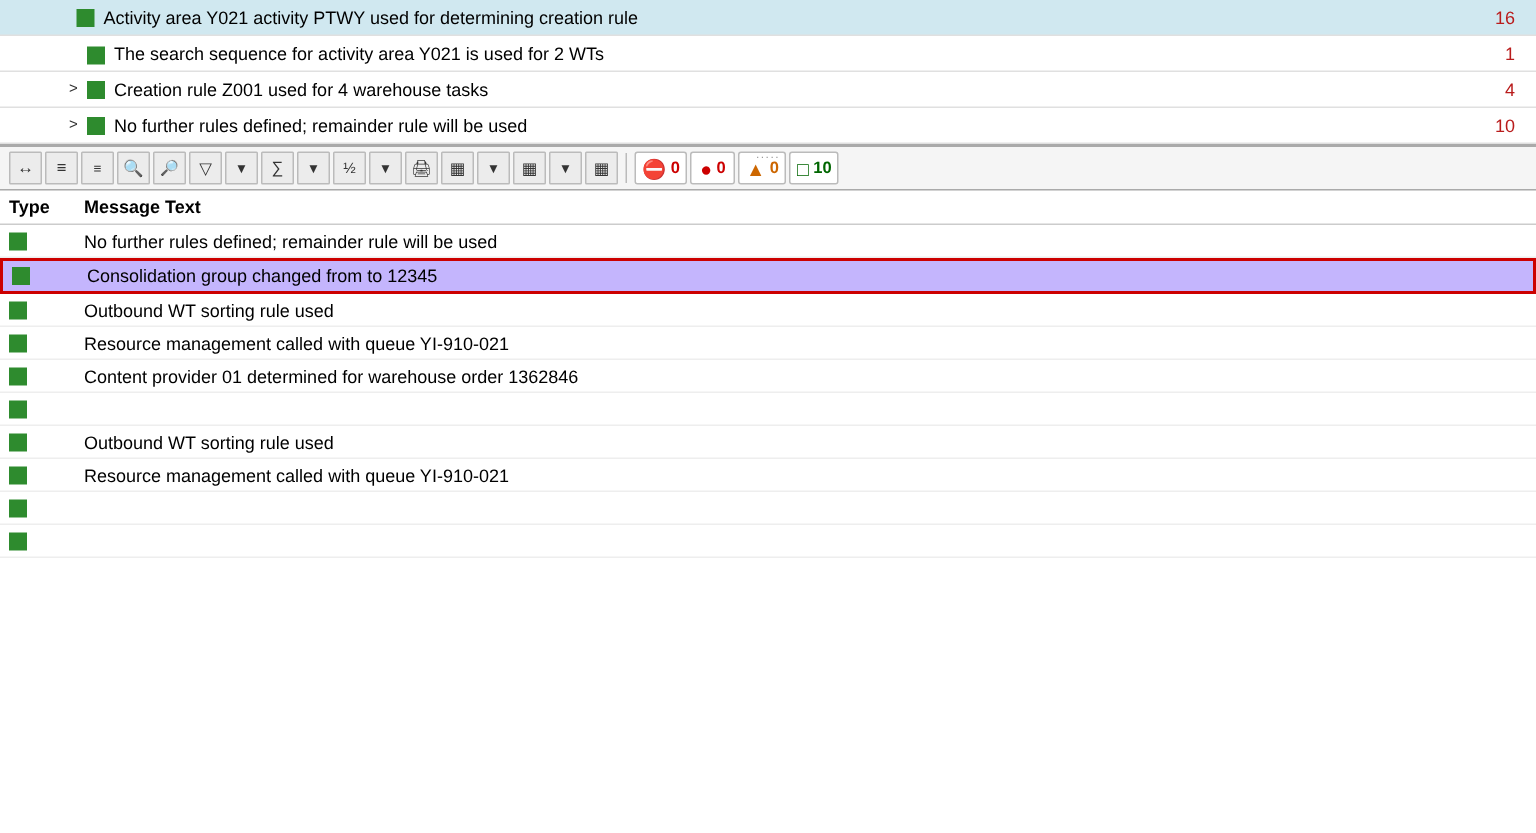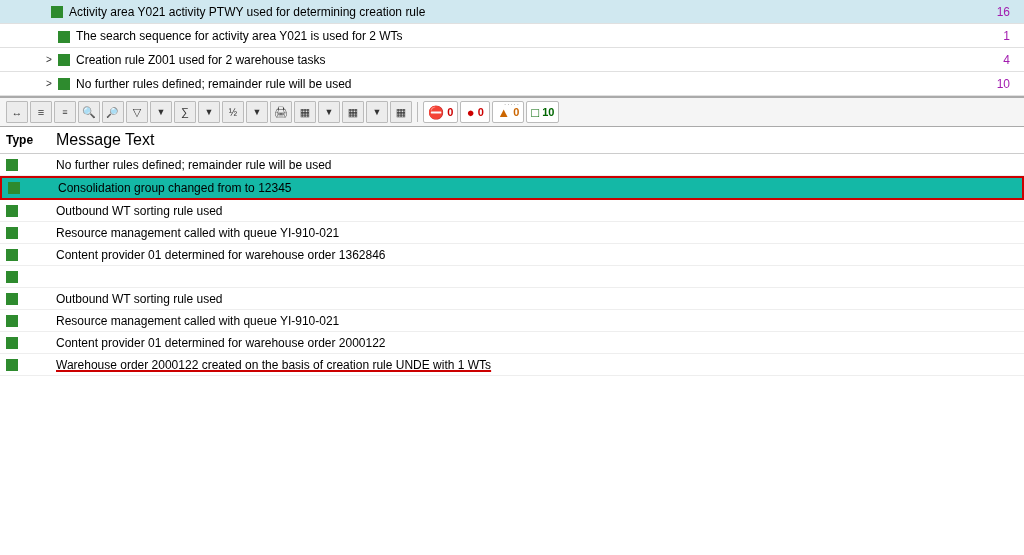--- a/index.html
+++ b/index.html
@@ -49,21 +49,21 @@
     }
     .tree-row-text {
       flex: 1;
       font-size: 12px;
     }
     .tree-row-count {
       min-width: 30px;
       text-align: right;
       font-size: 12px;
       padding-right: 8px;
-      color: #a21caf;
+      color: #b91c1c;
     }
 
     
     .toolbar {
       background: #f5f5f5;
       border-bottom: 1px solid #aaa;
       padding: 3px 6px;
       display: flex;
       align-items: center;
       gap: 2px;
@@ -136,33 +136,33 @@
       border-bottom: 1px solid #ccc;
       background: #fff;
     }
     .msg-header-type {
       width: 50px;
       font-weight: bold;
       font-size: 12px;
     }
     .msg-header-text {
       flex: 1;
-      font-weight: normal;
-      font-size: 16px;
+      font-weight: bold;
+      font-size: 12px;
     }
     .msg-row {
       display: flex;
       align-items: center;
       padding: 3px 6px;
       border-bottom: 1px solid #eee;
       min-height: 22px;
     }
     .msg-row.highlighted {
       border: 2px solid #cc0000;
-      background: #14b8a6;
+      background: #c4b5fd;
     }
     .msg-type-cell {
       width: 50px;
       display: flex;
       align-items: center;
     }
     .msg-text-cell {
       flex: 1;
       font-size: 12px;
       position: relative;
@@ -190,21 +190,21 @@
         <span style="width:16px;display:inline-block;"></span>
         <span class="green-square"></span>
         <span class="tree-row-text">The search sequence for activity area Y021 is used for 2 WTs</span>
       </div>
       <span class="tree-row-count">1</span>
     </div>
     <div class="tree-row">
       <div style="display:flex;align-items:center;flex:1;margin-left:36px;">
         <span class="tree-toggle">&gt;</span>
         <span class="green-square"></span>
-        <span class="tree-row-text">Creation rule Z001 used for   2 warehouse tasks</span>
+        <span class="tree-row-text">Creation rule Z001 used for   4 warehouse tasks</span>
       </div>
       <span class="tree-row-count">4</span>
     </div>
     <div class="tree-row">
       <div style="display:flex;align-items:center;flex:1;margin-left:36px;">
         <span class="tree-toggle">&gt;</span>
         <span class="green-square"></span>
         <span class="tree-row-text">No further rules defined; remainder rule will be used</span>
       </div>
       <span class="tree-row-count">10</span>
@@ -300,21 +300,19 @@
     <div class="msg-row">
       <div class="msg-type-cell">
         <span class="green-square"></span>
       </div>
       <div class="msg-text-cell">Resource management called with queue YI-910-021</div>
     </div>
     <div class="msg-row">
       <div class="msg-type-cell">
         <span class="green-square"></span>
       </div>
-      <div class="msg-text-cell">Content provider 01 determined for warehouse order 2000122</div>
-    </div>
-    <div class="msg-row">
-      <div class="msg-type-cell">
-        <span class="green-square"></span>
-      </div>
-      <div class="msg-text-cell underline-red">Warehouse order 2000122 created on the basis of creation rule UNDE with 1 WTs</div>
+    </div>
+    <div class="msg-row">
+      <div class="msg-type-cell">
+        <span class="green-square"></span>
+      </div>
     </div>
   </div>
 
 </body></html>

